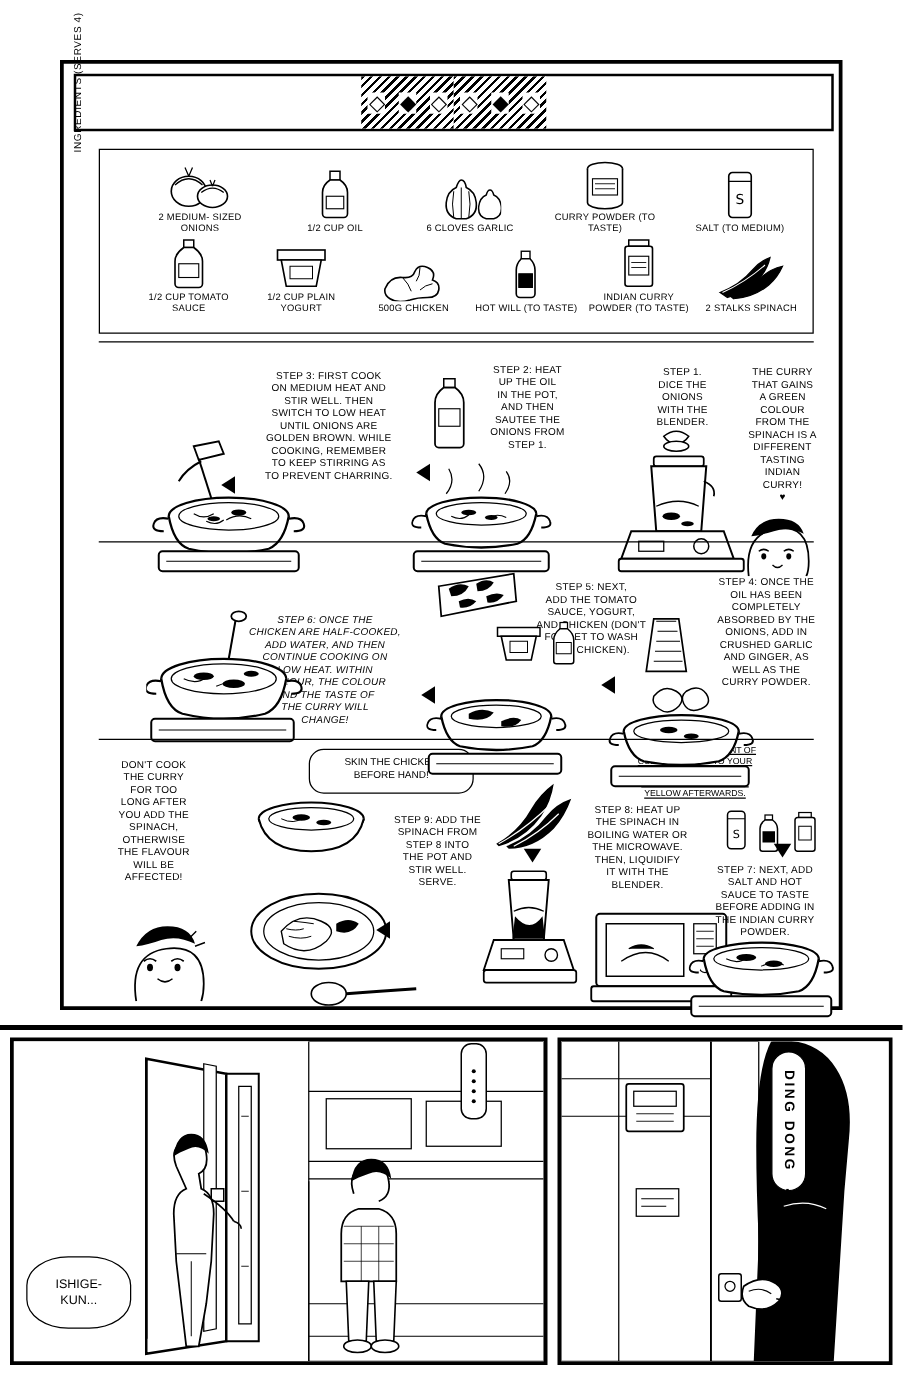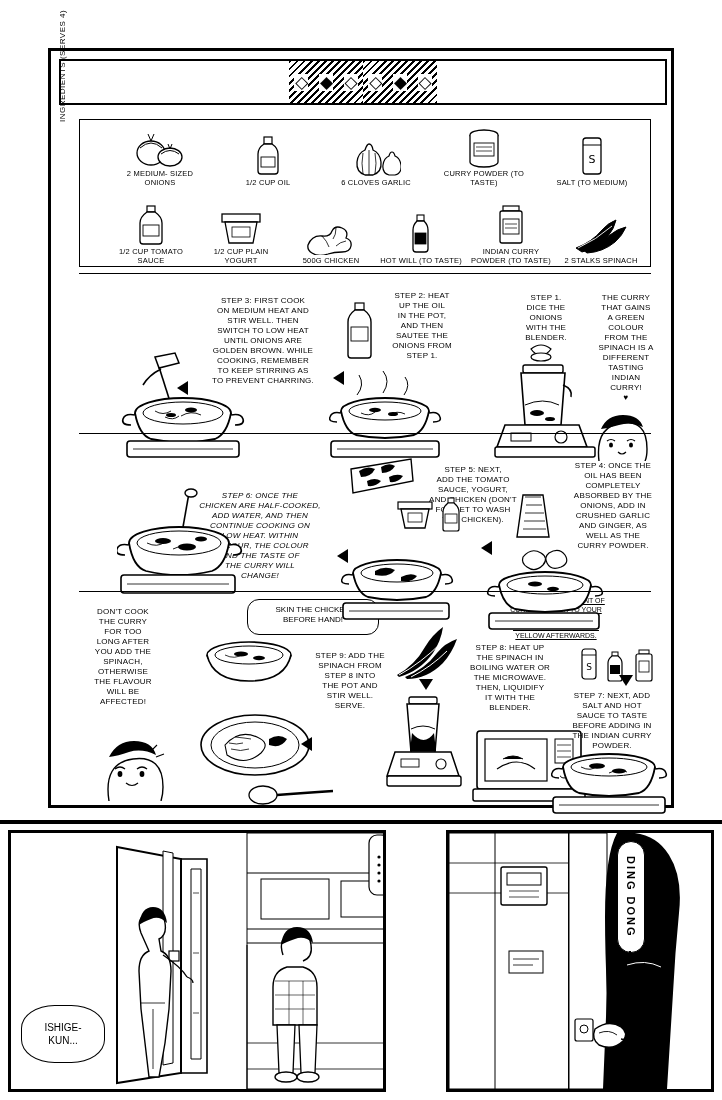--- a/index.html
+++ b/index.html
@@ -94,21 +94,21 @@
   }
   .ing-row {
     position: absolute;
     left: 26px;
     width: 540px;
     display: flex;
     justify-content: space-around;
     align-items: flex-end;
   }
   .ing-row.r1 { top: 6px; }
-  .ing-row.r2 { top: 84px; }
+  .ing-row.r2 { top: 70px; }
   .ing {
     width: 86px;
     text-align: center;
     font-size: 7.5px;
     line-height: 1.15;
     letter-spacing: 0.2px;
   }
   .ing .art {
     height: 42px;
     display: flex;
@@ -185,21 +185,21 @@
     background: #000;
   }
   .panel {
     position: absolute;
     border: 3px solid #000;
     box-sizing: border-box;
     background: #fff;
     overflow: hidden;
   }
   .panel-left {
-    left: 8px; top: 830px; width: 378px; height: 262px;
+    left: 8px; top: 830px; width: 430px; height: 262px;
   }
   .panel-right {
     left: 446px; top: 830px; width: 268px; height: 262px;
   }
   .speech {
     position: absolute;
     border: 1.5px solid #000;
     background: #fff;
     border-radius: 40% 40% 40% 40%;
     font-size: 10px;

